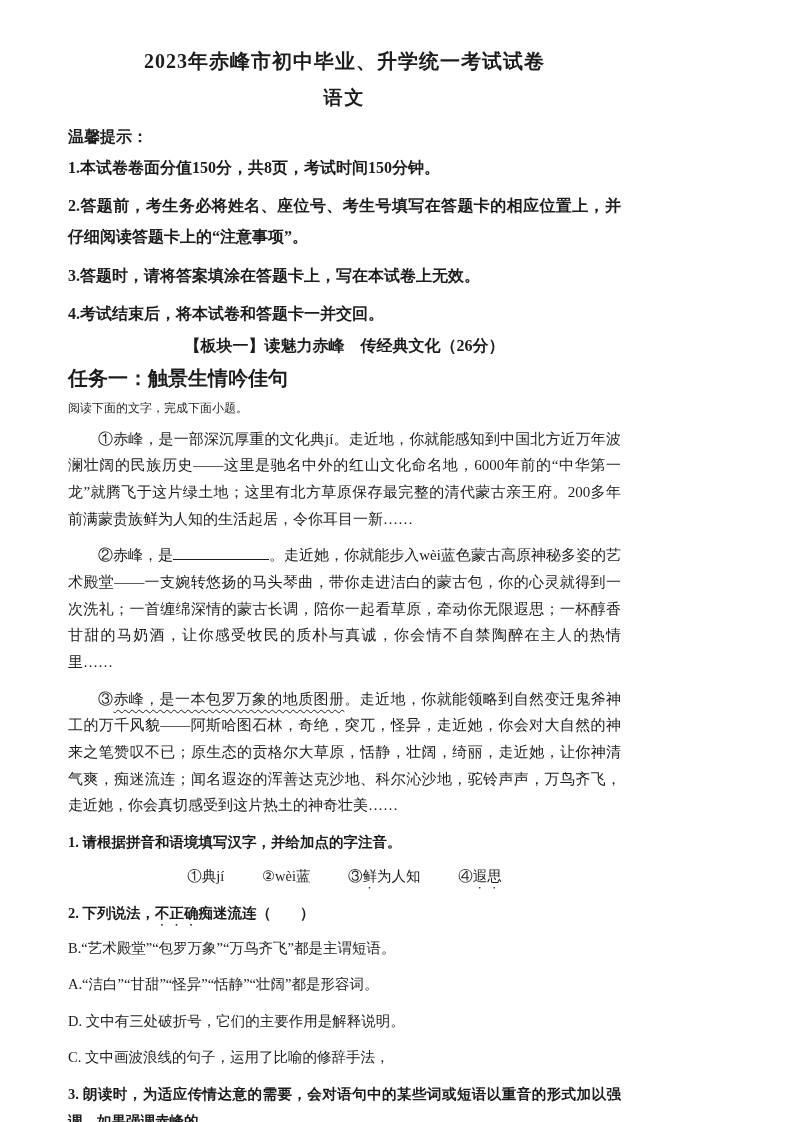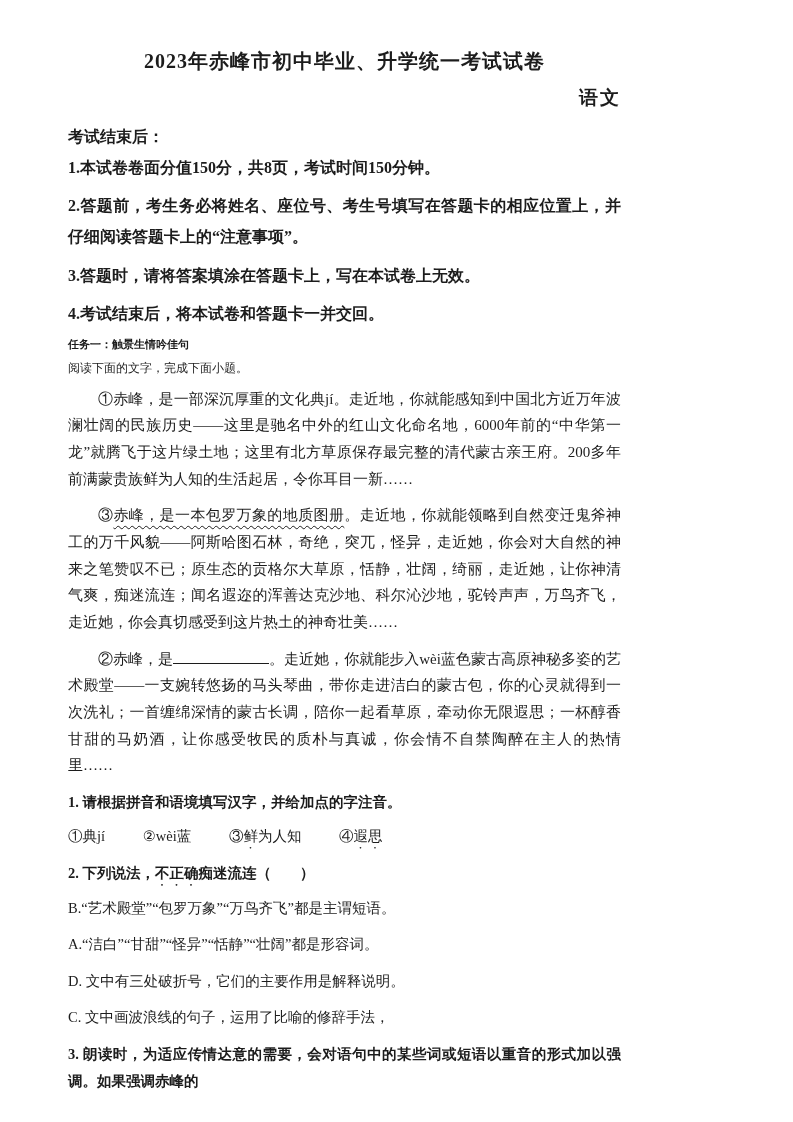--- a/index.html
+++ b/index.html
@@ -15,21 +15,21 @@
   }
   .title {
     margin: 0 0 10px 0;
     text-align: center;
     font-size: 20px;
     font-weight: bold;
     letter-spacing: 1px;
   }
   .subject {
     margin: 0 0 16px 0;
-    text-align: right;
+    text-align: center;
     font-size: 19px;
     font-weight: bold;
     letter-spacing: 2px;
   }
   .notice-heading {
     margin: 0 0 4px 0;
     font-size: 16px;
     font-weight: bold;
   }
   .notice-item {
@@ -40,21 +40,21 @@
     text-align: justify;
   }
   .block-heading {
     margin: 6px 0 8px 0;
     text-align: center;
     font-size: 16px;
     font-weight: bold;
   }
   .task-heading {
     margin: 8px 0 6px 0;
-    font-size: 11px;
+    font-size: 20px;
     font-weight: bold;
   }
   .intro {
     margin: 2px 0 6px 0;
     font-size: 12px;
     line-height: 1.8;
     font-family: Liberation Serif, serif;
   }
   .para {
     margin: 0 0 10px 0;
@@ -67,20 +67,21 @@
     margin: 6px 0 6px 0;
     font-size: 14.5px;
     line-height: 1.9;
     text-align: justify;
     font-weight: bold;
   }
   .q1-items {
     margin: 2px 0 8px 0;
     font-size: 14.5px;
     line-height: 1.9;
+    text-align: center;
   }
   .q1-item { margin-right: 2.6em; }
   .q1-item:last-child { margin-right: 0; }
   .option {
     margin: 0 0 9px 0;
     font-size: 14.5px;
     line-height: 1.9;
     text-align: justify;
   }
   .blank {
@@ -104,36 +105,37 @@
 </style>
 </head>
 <body>
 
 <div class="page">
 
   <h1 class="title">2023年赤峰市初中毕业、升学统一考试试卷</h1>
   <h2 class="subject">语文</h2>
 
   <div>
-    <p class="notice-heading">考试结束后：</p>
+    <p class="notice-heading">温馨提示：</p>
     <p class="notice-item">1.本试卷卷面分值150分，共8页，考试时间150分钟。</p>
     <p class="notice-item">2.答题前，考生务必将姓名、座位号、考生号填写在答题卡的相应位置上，并仔细阅读答题卡上的“注意事项”。</p>
     <p class="notice-item">3.答题时，请将答案填涂在答题卡上，写在本试卷上无效。</p>
     <p class="notice-item">4.考试结束后，将本试卷和答题卡一并交回。</p>
   </div>
 
+  <p class="block-heading">【板块一】读魅力赤峰　传经典文化（26分）</p>
   <p class="task-heading">任务一：触景生情吟佳句</p>
   <p class="intro">阅读下面的文字，完成下面小题。</p>
 
   <div>
     <p class="para">①赤峰，是一部深沉厚重的文化典jí。走近地，你就能感知到中国北方近万年波澜壮阔的民族历史——这里是驰名中外的红山文化命名地，6000年前的“中华第一龙”就腾飞于这片绿土地；这里有北方草原保存最完整的清代蒙古亲王府。200多年前满蒙贵族鲜为人知的生活起居，令你耳目一新……</p>
 
+    <p class="para"><span>②赤峰，是</span><span class="blank"></span><span>。走近她，你就能步入wèi蓝色蒙古高原神秘多姿的艺术殿堂——一支婉转悠扬的马头琴曲，带你走进洁白的蒙古包，你的心灵就得到一次洗礼；一首缠绵深情的蒙古长调，陪你一起看草原，牵动你无限遐思；一杯醇香甘甜的马奶酒，让你感受牧民的质朴与真诚，你会情不自禁陶醉在主人的热情里……</span></p>
+
     <p class="para"><span>③</span><span class="wavy">赤峰，是一本包罗万象的地质图册</span><span>。走近地，你就能领略到自然变迁鬼斧神工的万千风貌——阿斯哈图石林，奇绝，突兀，怪异，走近她，你会对大自然的神来之笔赞叹不已；原生态的贡格尔大草原，恬静，壮阔，绮丽，走近她，让你神清气爽，痴迷流连；闻名遐迩的浑善达克沙地、科尔沁沙地，驼铃声声，万鸟齐飞，走近她，你会真切感受到这片热土的神奇壮美……</span></p>
-
-    <p class="para"><span>②赤峰，是</span><span class="blank"></span><span>。走近她，你就能步入wèi蓝色蒙古高原神秘多姿的艺术殿堂——一支婉转悠扬的马头琴曲，带你走进洁白的蒙古包，你的心灵就得到一次洗礼；一首缠绵深情的蒙古长调，陪你一起看草原，牵动你无限遐思；一杯醇香甘甜的马奶酒，让你感受牧民的质朴与真诚，你会情不自禁陶醉在主人的热情里……</span></p>
   </div>
 
   <div>
     <p class="q-stem">1. 请根据拼音和语境填写汉字，并给加点的字注音。</p>
     <p class="q1-items"><span class="q1-item">①典jí</span><span class="q1-item">②wèi蓝</span><span class="q1-item"><span>③</span><span class="em-dot">鲜</span><span>为人知</span></span><span class="q1-item"><span>④</span><span class="em-dot">遐思</span></span></p>
   </div>
 
   <div>
     <p class="q-stem"><span>2. 下列说法，</span><span class="em-dot">不正确</span><span>痴迷流连（　　）</span></p>
     <p class="option">B.“艺术殿堂”“包罗万象”“万鸟齐飞”都是主谓短语。</p>

